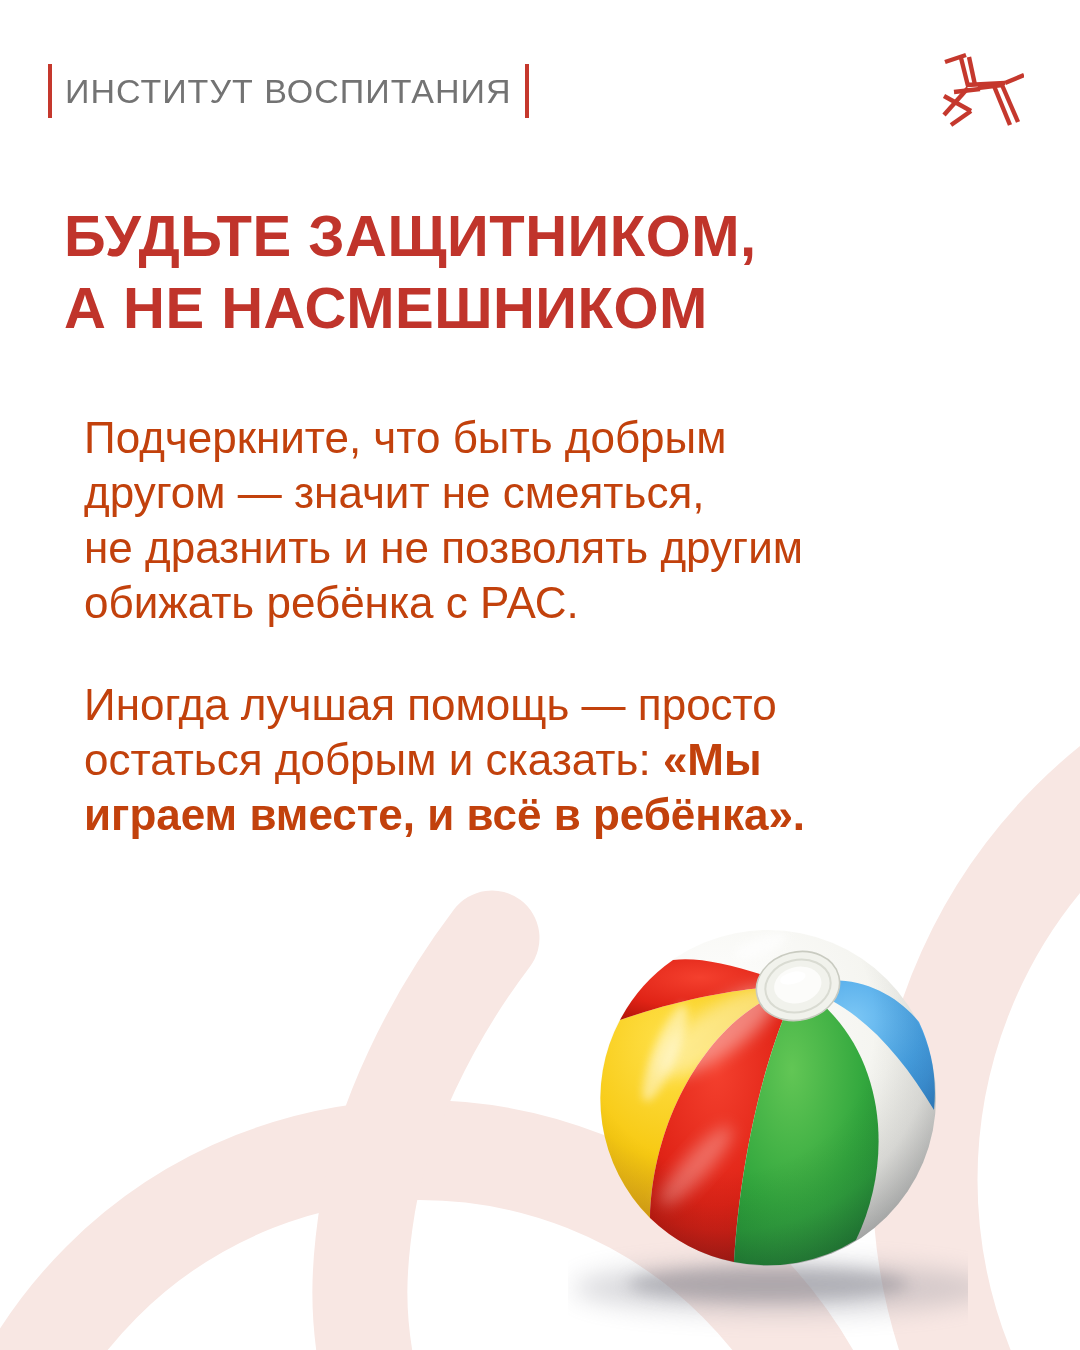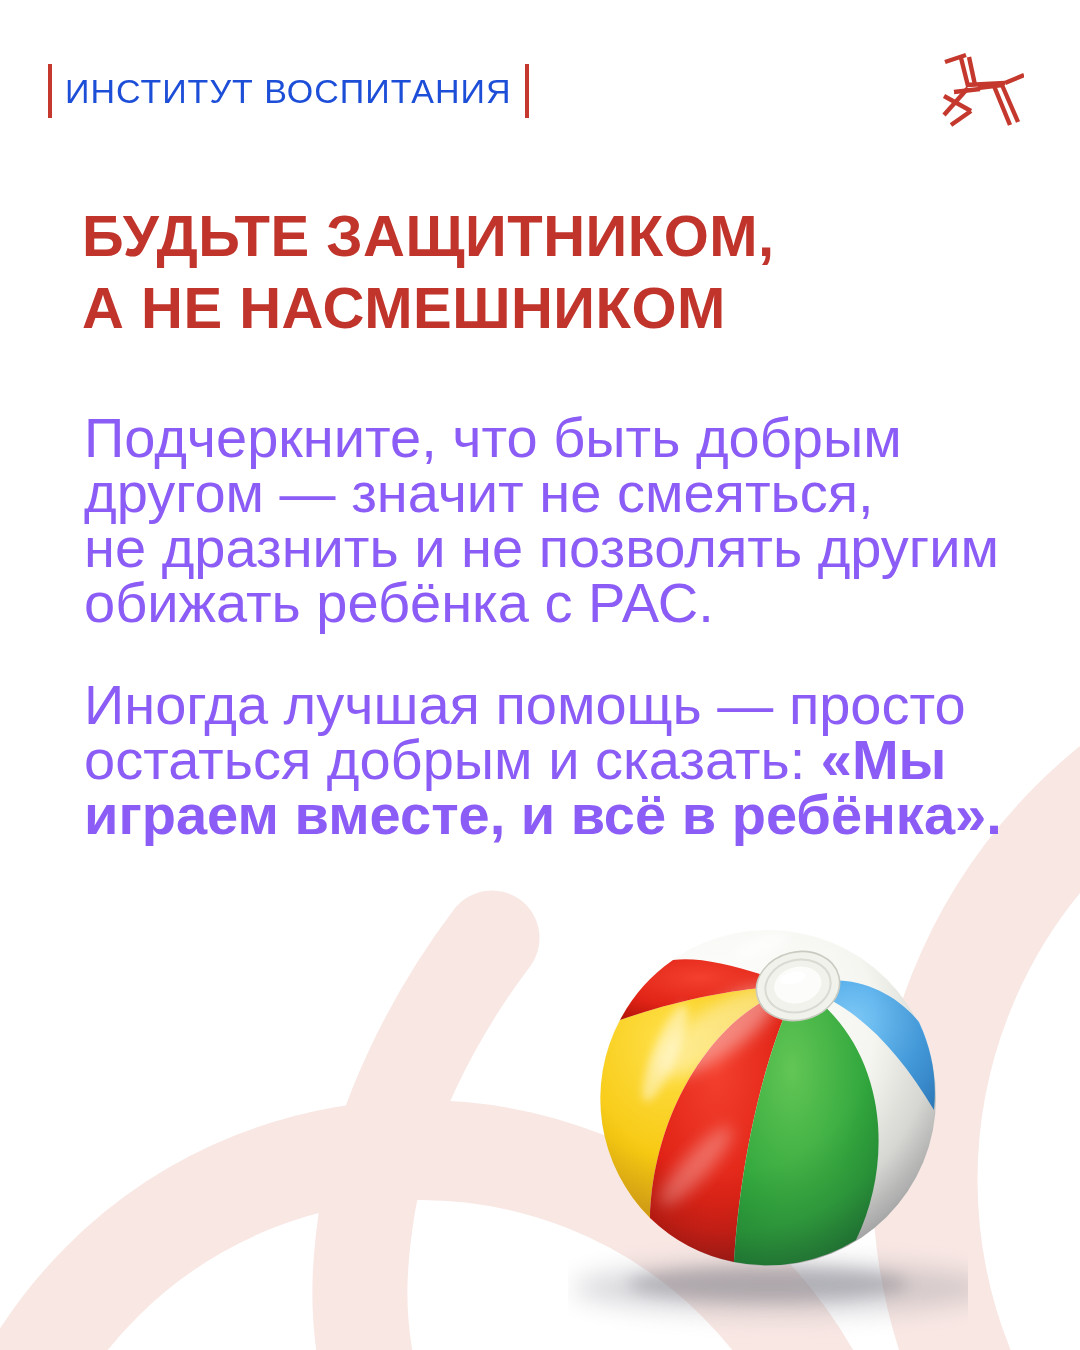--- a/index.html
+++ b/index.html
@@ -15,46 +15,46 @@
   .swirl { position: absolute; left: 0; top: 0; }
 
   
   .header { position: absolute; left: 0; top: 0; width: 1080px; }
   .brand {
     position: absolute; left: 48px; top: 64px;
     display: flex; align-items: stretch; gap: 13px;
   }
   .brand .bar { width: 4px; background: #c5382d; }
   .brand .wordmark {
-    color: #1d4ed8;
+    color: #737373;
     font-size: 34px;
     line-height: 54px;
     letter-spacing: 1px;
     font-weight: 400;
     white-space: nowrap;
   }
   .horse { position: absolute; left: 928px; top: 52px; }
 
   
   .heading {
-    position: absolute; left: 82px; top: 200px; width: 950px;
+    position: absolute; left: 64px; top: 200px; width: 950px;
     margin: 0;
     color: #c0342b;
     font-size: 58px;
     line-height: 72px;
     font-weight: 700;
     letter-spacing: 0.5px;
     white-space: pre-line;
   }
 
   
   .body-text {
     position: absolute; left: 84px; top: 410px; width: 940px;
-    color: #8b5cf6;
-    font-size: 56px;
+    color: #c2410c;
+    font-size: 44px;
     line-height: 55px;
     font-weight: 400;
   }
   .body-text p { margin: 0; white-space: pre-line; }
   .body-text p + p { margin-top: 47px; }
   .body-text strong { font-weight: 700; }
 
   .ball { position: absolute; left: 568px; top: 898px; }
 </style>
 </head>

